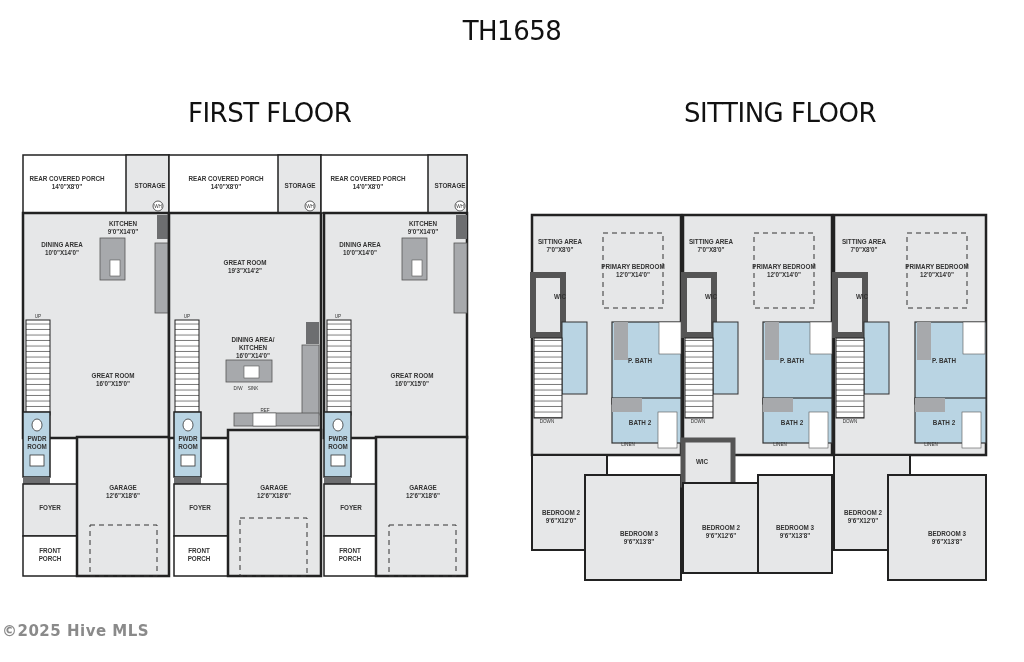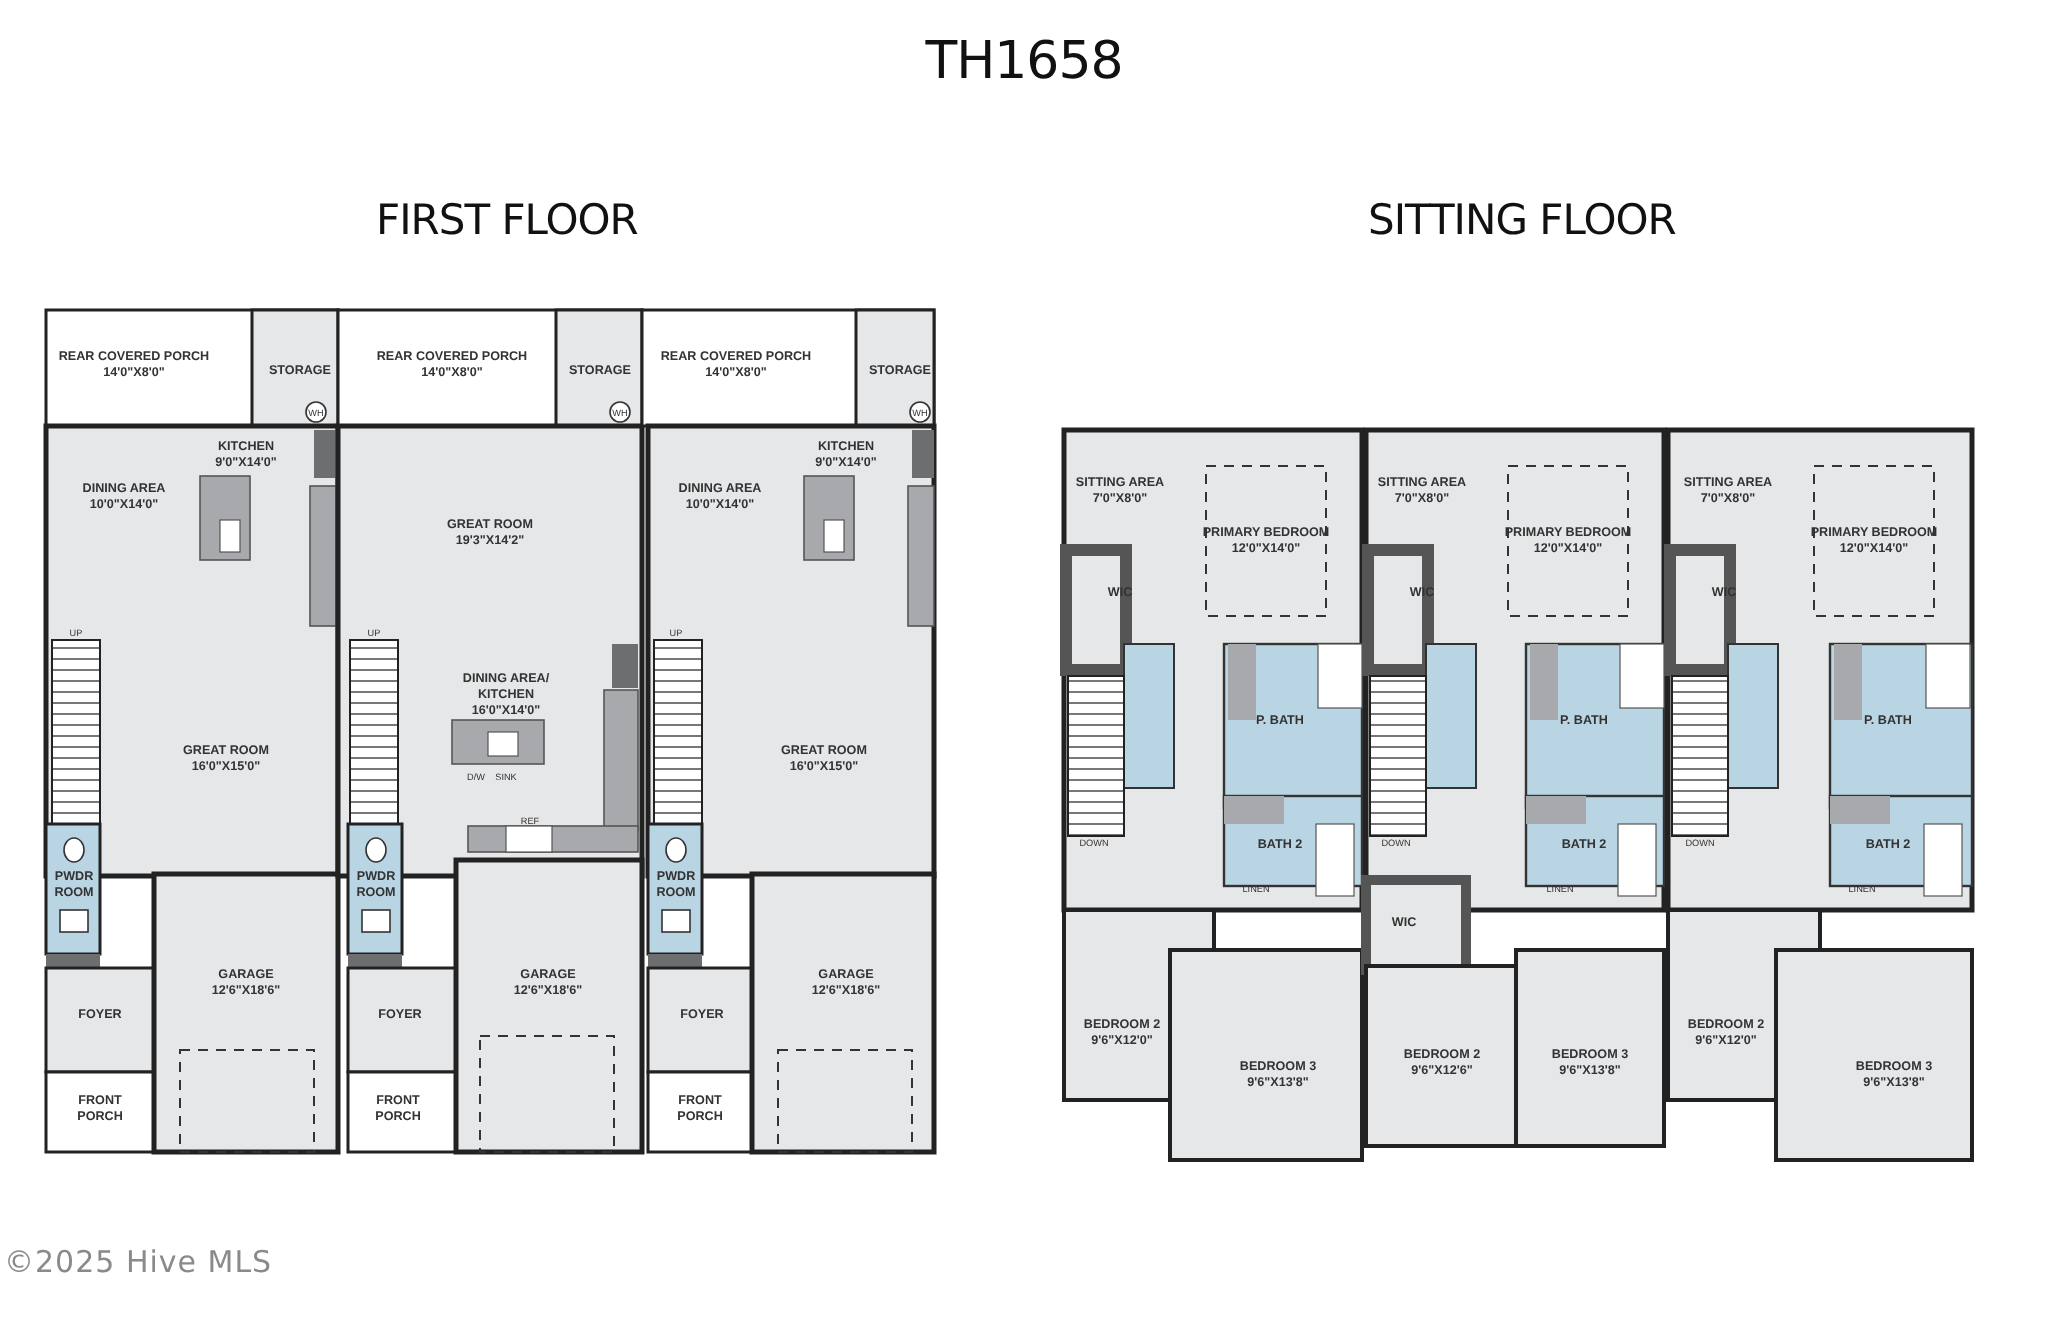--- a/index.html
+++ b/index.html
@@ -1,22 +1,22 @@
 <!DOCTYPE html>
 <html><head>
 <meta charset="utf-8">
 <style>
   html,body{margin:0;padding:0;background:#ffffff;}
   body{width:1024px;height:662px;position:relative;overflow:hidden;font-family:"Liberation Sans",sans-serif;color:#222;}
   .title{position:absolute;left:0;width:1024px;top:16px;text-align:center;font-size:26px;color:#111;font-family:"DejaVu Sans",sans-serif;letter-spacing:-0.5px;}
-  .floor-title{position:absolute;top:98px;font-size:21px;color:#111;font-family:"DejaVu Sans",sans-serif;letter-spacing:-0.5px;}
+  .floor-title{position:absolute;top:98px;font-size:26px;color:#111;font-family:"DejaVu Sans",sans-serif;letter-spacing:-0.5px;}
   .lbl{position:absolute;font-size:6.3px;font-weight:bold;color:#333;text-align:center;line-height:8px;white-space:nowrap;transform:translateX(-50%);font-family:"Liberation Sans",sans-serif;}
   .lbl .dim{display:block;font-weight:bold;}
   .small{font-size:4.6px;font-weight:normal;line-height:5px;}
-  .wm{position:absolute;left:2px;top:622px;font-size:15px;color:#8a8a8a;letter-spacing:0.5px;font-family:"DejaVu Sans",sans-serif;font-weight:400;}
+  .wm{position:absolute;left:2px;top:622px;font-size:15px;color:#8a8a8a;letter-spacing:0.5px;font-family:"DejaVu Sans",sans-serif;font-weight:700;}
   svg{position:absolute;left:0;top:0;}
 </style>
 </head>
 <body>
 
 <div class="title">TH1658</div>
 <div class="floor-title" style="left:188px;">FIRST FLOOR</div>
 <div class="floor-title" style="left:684px;">SITTING FLOOR</div>
 
 <svg width="1024" height="662">

